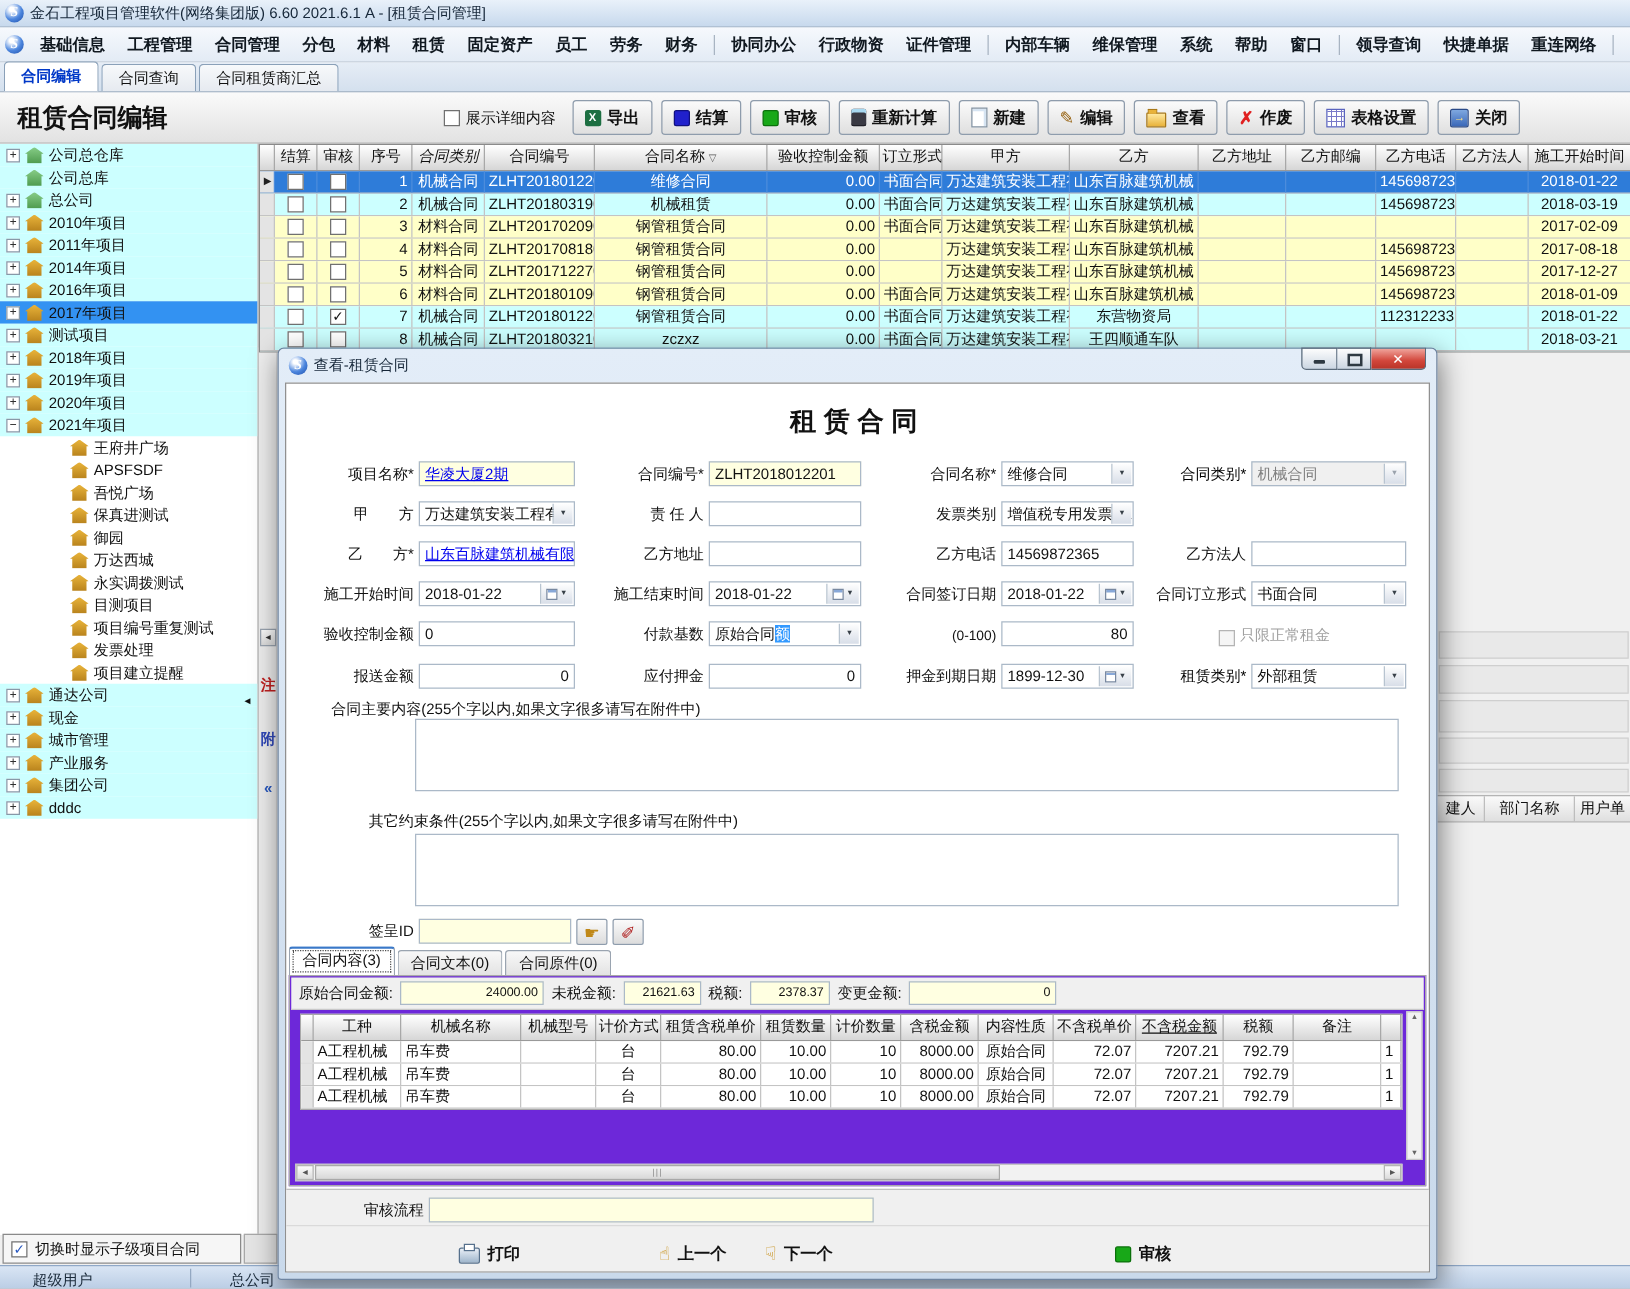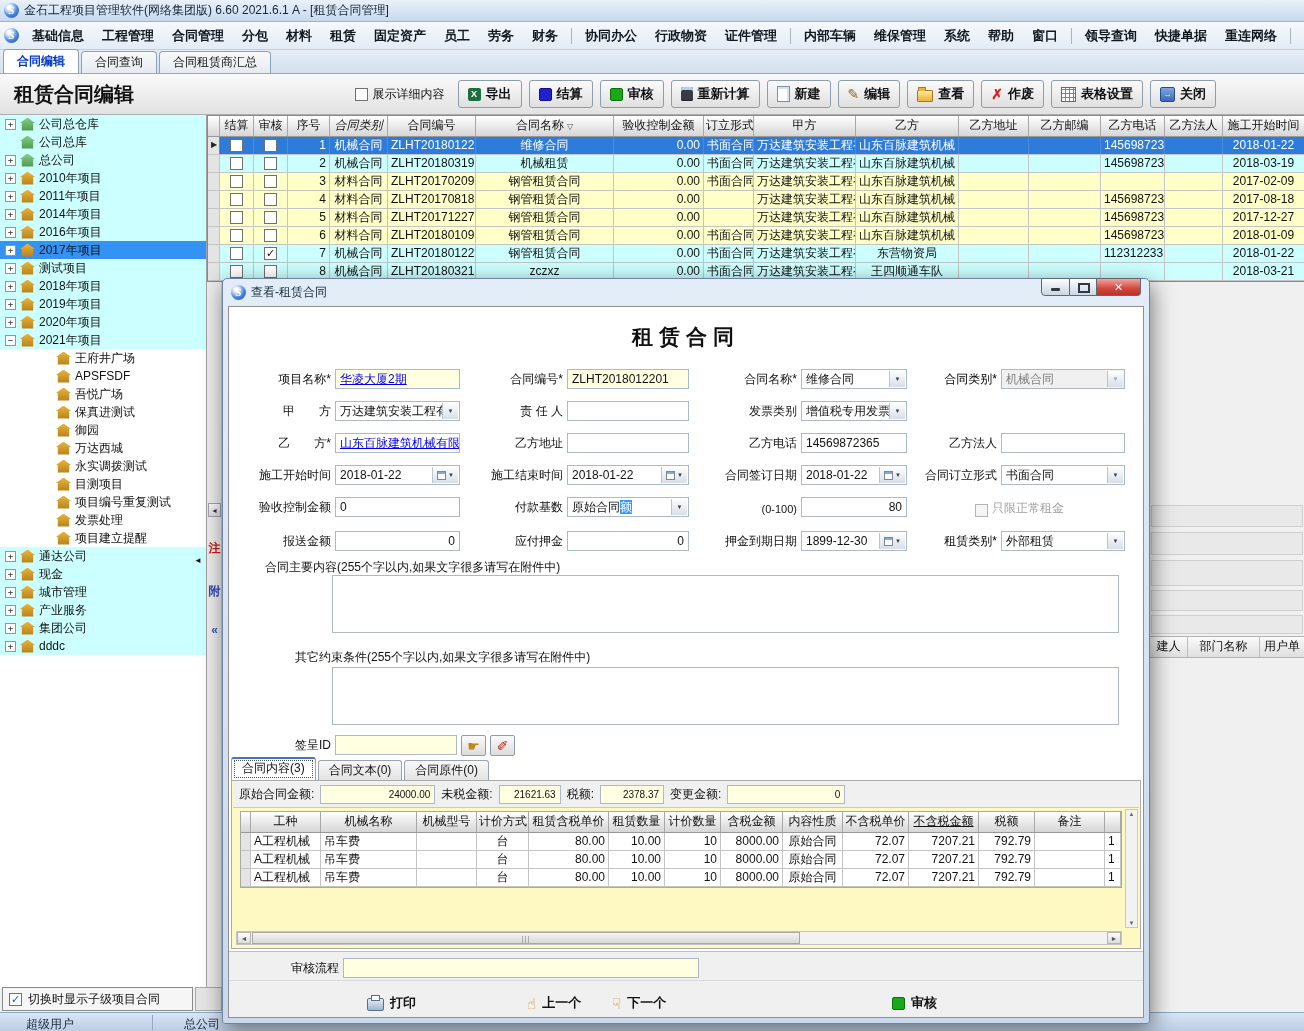--- a/index.html
+++ b/index.html
@@ -151,21 +151,21 @@
   .ckline{position:absolute;display:flex;align-items:flex-end;gap:4px;white-space:nowrap;margin-left:46px;}
   .notelabel{position:absolute;font-size:12px;white-space:nowrap;}
   .ta{position:absolute;border:1px solid #ABB9C8;background:#fff;box-sizing:border-box;}
   .sbtn{position:absolute;width:25px;height:21px;border:1px solid #8E9CAC;border-radius:2px;background:linear-gradient(#FBFBFB,#DCDCDC);
         display:flex;align-items:center;justify-content:center;box-sizing:border-box;}
 
   .dtabs{position:absolute;left:2px;top:452px;height:22px;display:flex;align-items:flex-end;}
   .dtab{height:20px;line-height:19px;padding:0 10px;margin-right:2px;border:1px solid #9AA4B0;border-bottom:none;
         border-radius:3px 3px 0 0;background:linear-gradient(#F8F8F8,#E2E2E2);font-size:12px;white-space:nowrap;}
   .dtab.active{background:#fff;height:22px;border-top:2px solid #3A78C8;outline:1px dotted #505050;outline-offset:-4px;}
-  .dtabpanel{position:absolute;left:2px;right:2px;top:473px;height:169px;border:1px solid #A9A9A9;background:#fef9c3;box-sizing:border-box;}
+  .dtabpanel{position:absolute;left:2px;right:2px;top:473px;height:169px;border:1px solid #A9A9A9;background:#6d28d9;box-sizing:border-box;}
   .sumbar{position:absolute;left:1px;right:1px;top:1px;height:25px;background:#F0F0F0;border-bottom:1px solid #C8C8C8;
           display:flex;align-items:center;padding-left:6px;gap:6px;white-space:nowrap;}
   .sumfd{height:19px;line-height:17px;border:1px solid #ABB9C8;background:#FFFFE1;box-sizing:border-box;text-align:right;padding:0 4px;font-size:10px;}
   .vscroll{position:absolute;right:2px;top:28px;bottom:20px;width:13px;background:#F2F2F2;border:1px solid #C8C8C8;box-sizing:border-box;}
   .vscroll::before{content:"▲";position:absolute;top:1px;left:0;right:0;text-align:center;font-size:6px;color:#666;}
   .vscroll::after{content:"▼";position:absolute;bottom:1px;left:0;right:0;text-align:center;font-size:6px;color:#666;}
   .hscroll{position:absolute;left:4px;right:18px;bottom:3px;height:14px;background:#F2F2F2;border:1px solid #C4C4C4;box-sizing:border-box;}
   .hs-arrow{position:absolute;top:0;bottom:0;width:14px;background:linear-gradient(#FCFCFC,#DCDCDC);border:1px solid #B4B4B4;
             font-size:7px;line-height:12px;text-align:center;color:#555;box-sizing:border-box;}
   .hs-thumb{position:absolute;left:15px;top:0;bottom:0;width:62%;background:linear-gradient(#F4F4F4,#D8D8D8);

